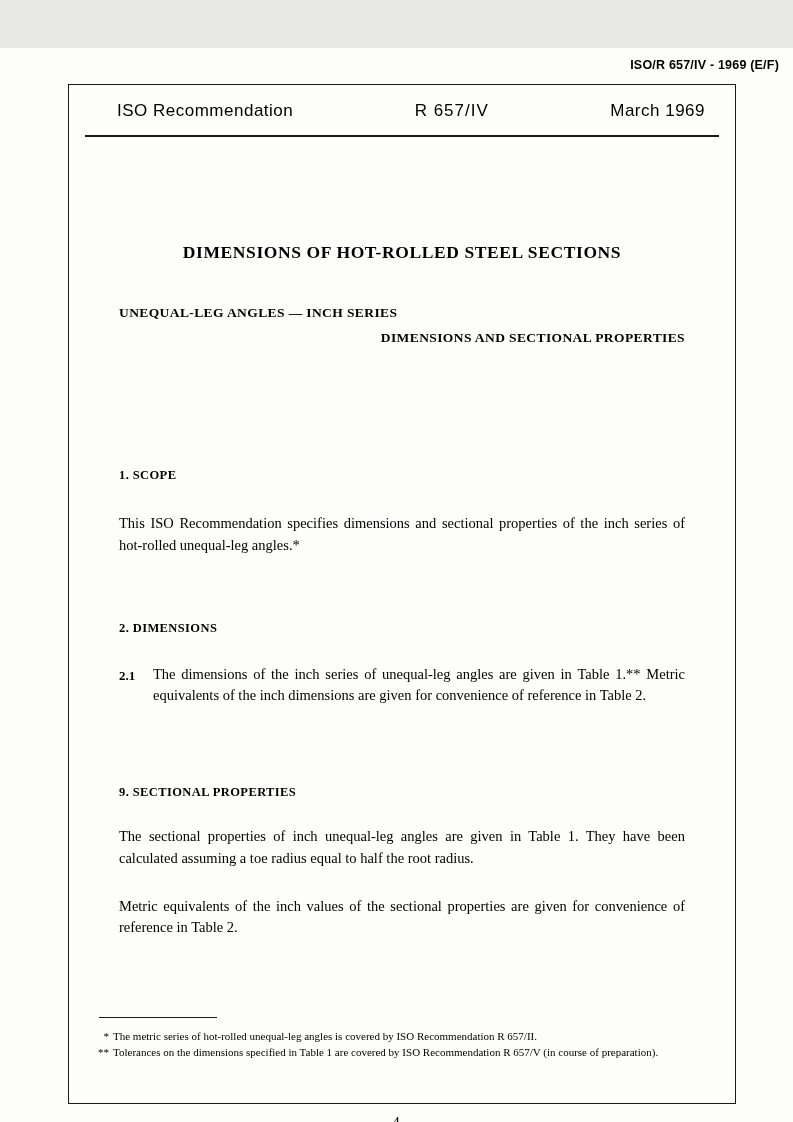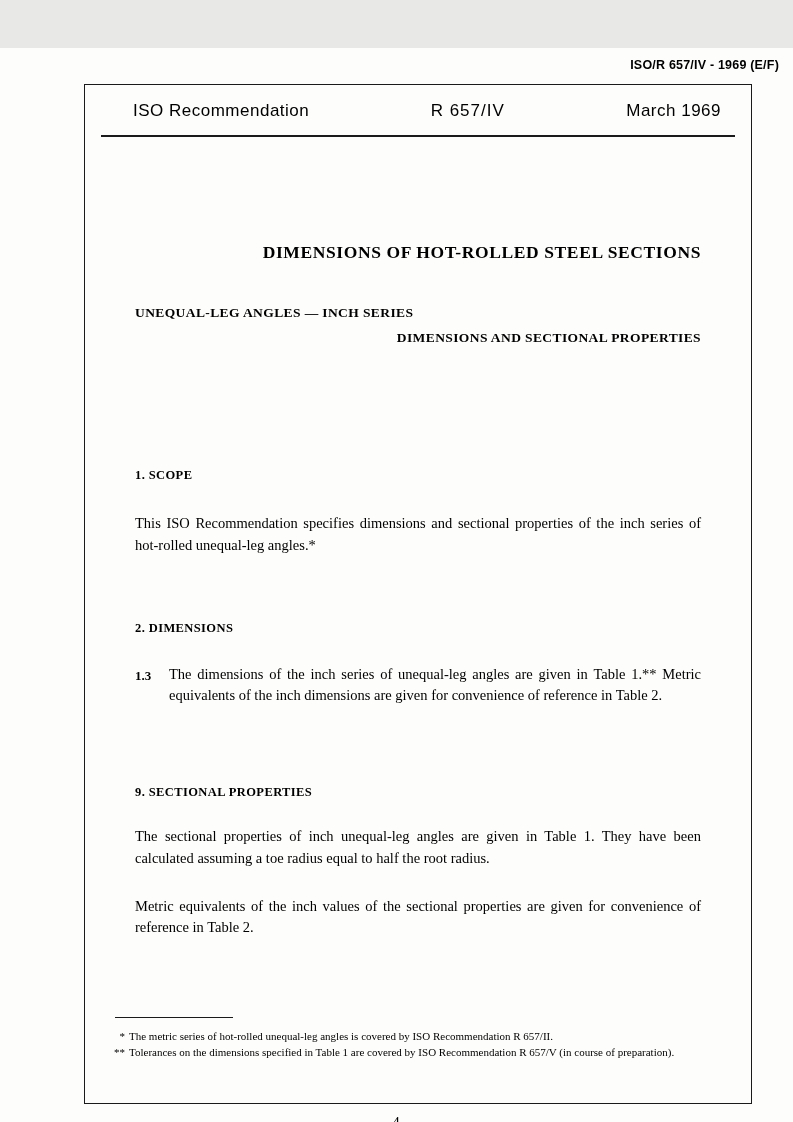--- a/index.html
+++ b/index.html
@@ -21,21 +21,21 @@
     position: absolute;
     top: 10px;
     right: 14px;
     font-family: "Liberation Sans", sans-serif;
     font-weight: bold;
     font-size: 12.5px;
     letter-spacing: 0.2px;
   }
   .frame {
     position: absolute;
-    left: 84px;
+    left: 68px;
     top: 36px;
     width: 668px;
     height: 1020px;
     border: 1.5px solid #1a1a1a;
     box-sizing: border-box;
     background: #fdfdfb;
   }
   .frame-header {
     display: flex;
     justify-content: space-between;
@@ -50,21 +50,21 @@
     text-align: center;
   }
   .header-rule {
     margin: 14px 16px 0 16px;
     border-top: 2.5px solid #1a1a1a;
   }
   .content {
     padding: 0 50px;
   }
   .doc-title {
-    text-align: right;
+    text-align: center;
     font-weight: bold;
     font-size: 17.5px;
     letter-spacing: 0.6px;
     margin-top: 105px;
   }
   .doc-subtitle1 {
     text-align: left;
     font-weight: bold;
     font-size: 13.5px;
     letter-spacing: 0.4px;
@@ -170,21 +170,21 @@
       <div class="doc-subtitle1">UNEQUAL-LEG ANGLES — INCH SERIES</div>
       <div class="doc-subtitle2">DIMENSIONS AND SECTIONAL PROPERTIES</div>
 
       <div class="section-heading h-scope">1. SCOPE</div>
 
       <div class="para scope-para">This ISO Recommendation specifies dimensions and sectional properties of the inch series of hot-rolled unequal-leg angles.*</div>
 
       <div class="section-heading h-dimensions">2. DIMENSIONS</div>
 
       <div class="numbered-item">
-        <span class="item-num">1.3</span>
+        <span class="item-num">2.1</span>
         <span class="item-text">The dimensions of the inch series of unequal-leg angles are given in Table 1.** Metric equivalents of the inch dimensions are given for convenience of reference in Table 2.</span>
       </div>
 
 
       <div class="section-heading h-sectional">9. SECTIONAL PROPERTIES</div>
 
       <div class="para">The sectional properties of inch unequal-leg angles are given in Table 1. They have been calculated assuming a toe radius equal to half the root radius.</div>
 
       <div class="para">Metric equivalents of the inch values of the sectional properties are given for convenience of reference in Table 2.</div>
 

